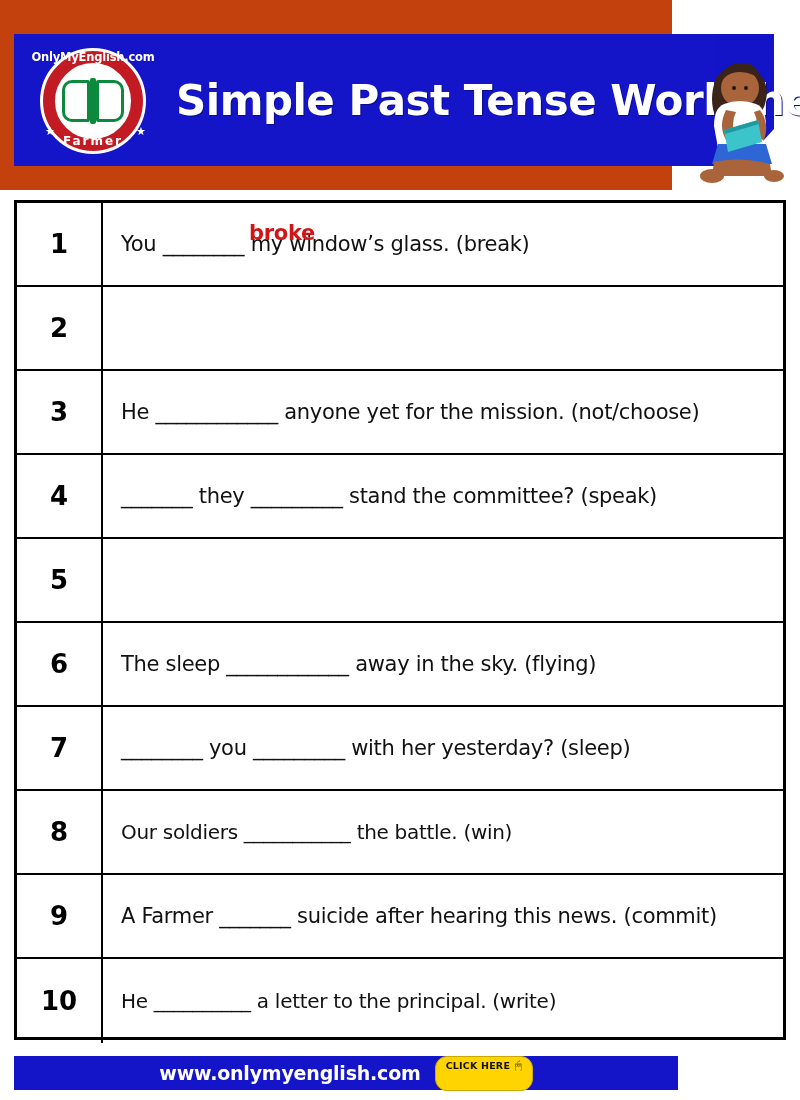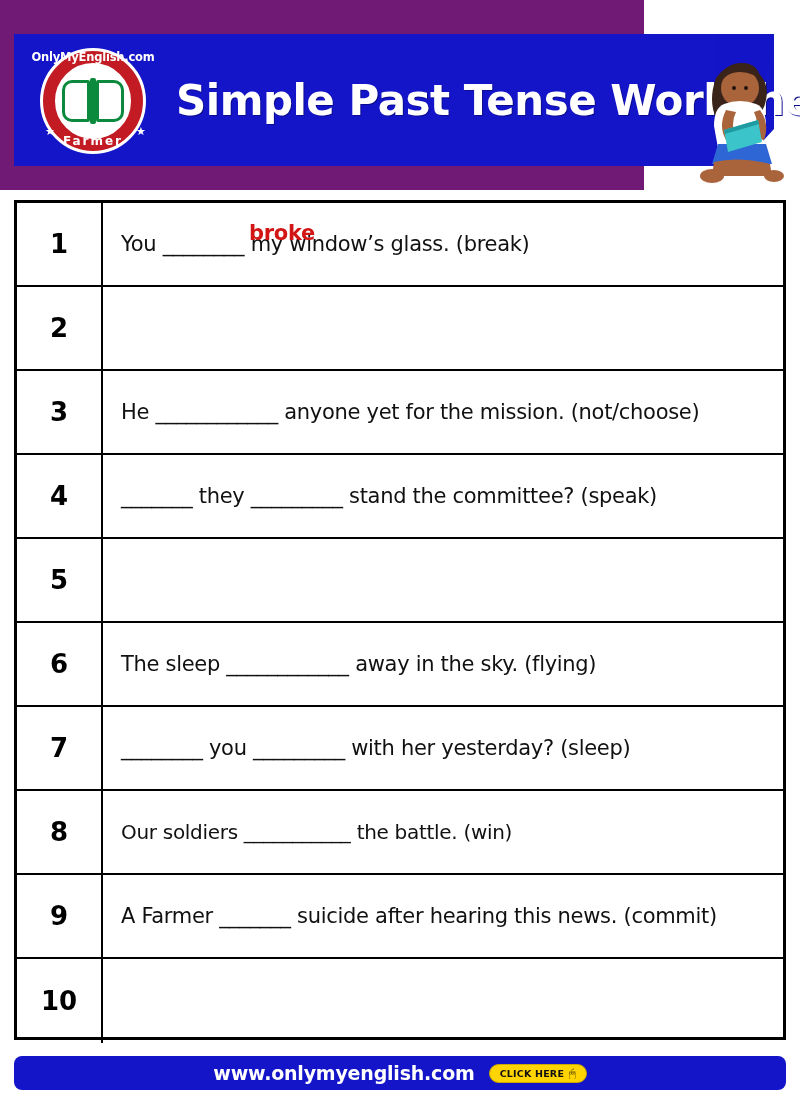--- a/index.html
+++ b/index.html
@@ -19,21 +19,22 @@
     height: 1100px;
     box-sizing: border-box;
     background: #ffffff;
   }
 
   
   .header {
     position: relative;
     width: 644px;
     height: 190px;
-    background: #701a75;
+    background: #c2410c;
+    padding-left: 28px;
   }
   .header-band {
     position: absolute;
     left: 14px;
     top: 34px;
     width: 760px;
     height: 132px;
     background: #1414c8;
     clip-path: polygon(0 0, 100% 0, 100% 72%, 95.5% 100%, 0 100%);
   }
@@ -218,40 +219,39 @@
     font-weight: bold;
     font-size: 21px;
     text-underline-offset: 3px;
   }
 
   
   .footer {
     position: absolute;
     left: 14px;
     top: 1056px;
-    width: 772px;
+    width: 664px;
     height: 34px;
     background: #1414c8;
     display: flex;
     align-items: center;
     justify-content: center;
-    border-radius: 8px;
   }
   .footer-url {
     color: #ffffff;
     font-family: "DejaVu Sans", sans-serif;
     font-weight: bold;
     font-size: 19px;
     letter-spacing: -0.2px;
   }
   .cta {
     margin-left: 14px;
     background: #ffd400;
     border-radius: 12px;
-    padding: 3px 10px 3px 10px;
+    padding: 3px 10px 19px 10px;
     display: flex;
     align-items: flex-start;
     gap: 5px;
     border: 1px solid #caa800;
   }
   .cta-label {
     color: #111111;
     font-family: "DejaVu Sans", sans-serif;
     font-weight: bold;
     font-size: 9.5px;
@@ -371,20 +371,23 @@
 
     <div class="qrow">
       <div class="qnum">9</div>
       <div class="qtext">
         <span>A Farmer _______ suicide after hearing this news. (commit)</span>
       </div>
     </div>
 
     <div class="qrow">
       <div class="qnum">10</div>
+      <div class="qtext">
+        <span class="small">He __________ a letter to the principal. (write)</span>
+      </div>
     </div>
 
   </div>
 
   <div class="footer">
     <span class="footer-url">www.onlymyenglish.com</span>
     <span class="cta">
       <span class="cta-label">CLICK HERE</span>
       <span class="cta-cursor">🖱</span>
     </span>

